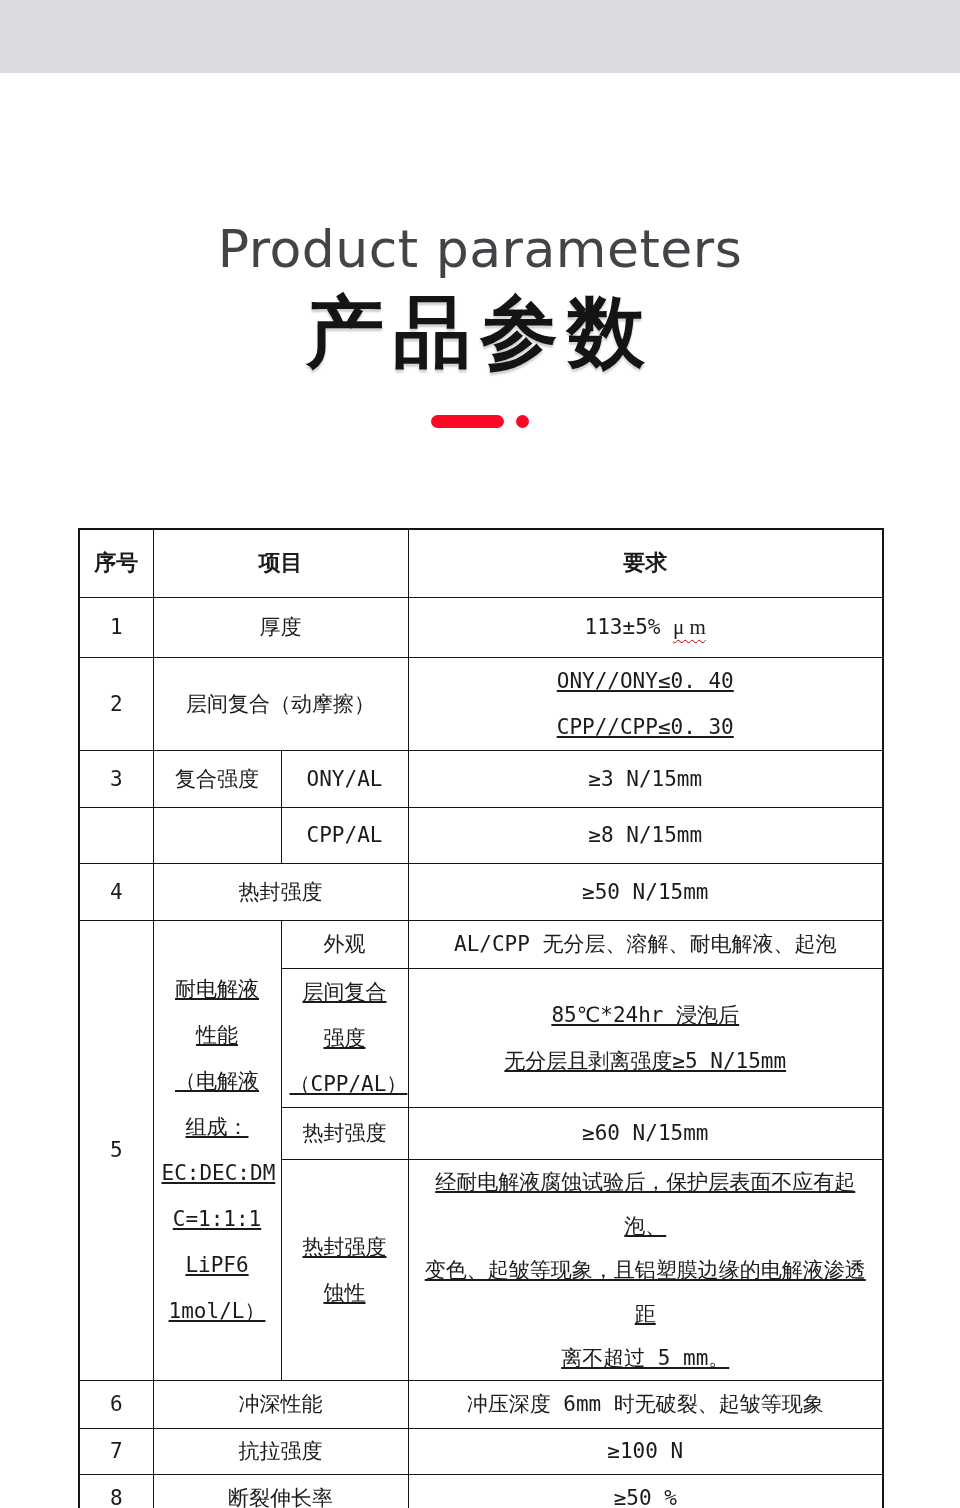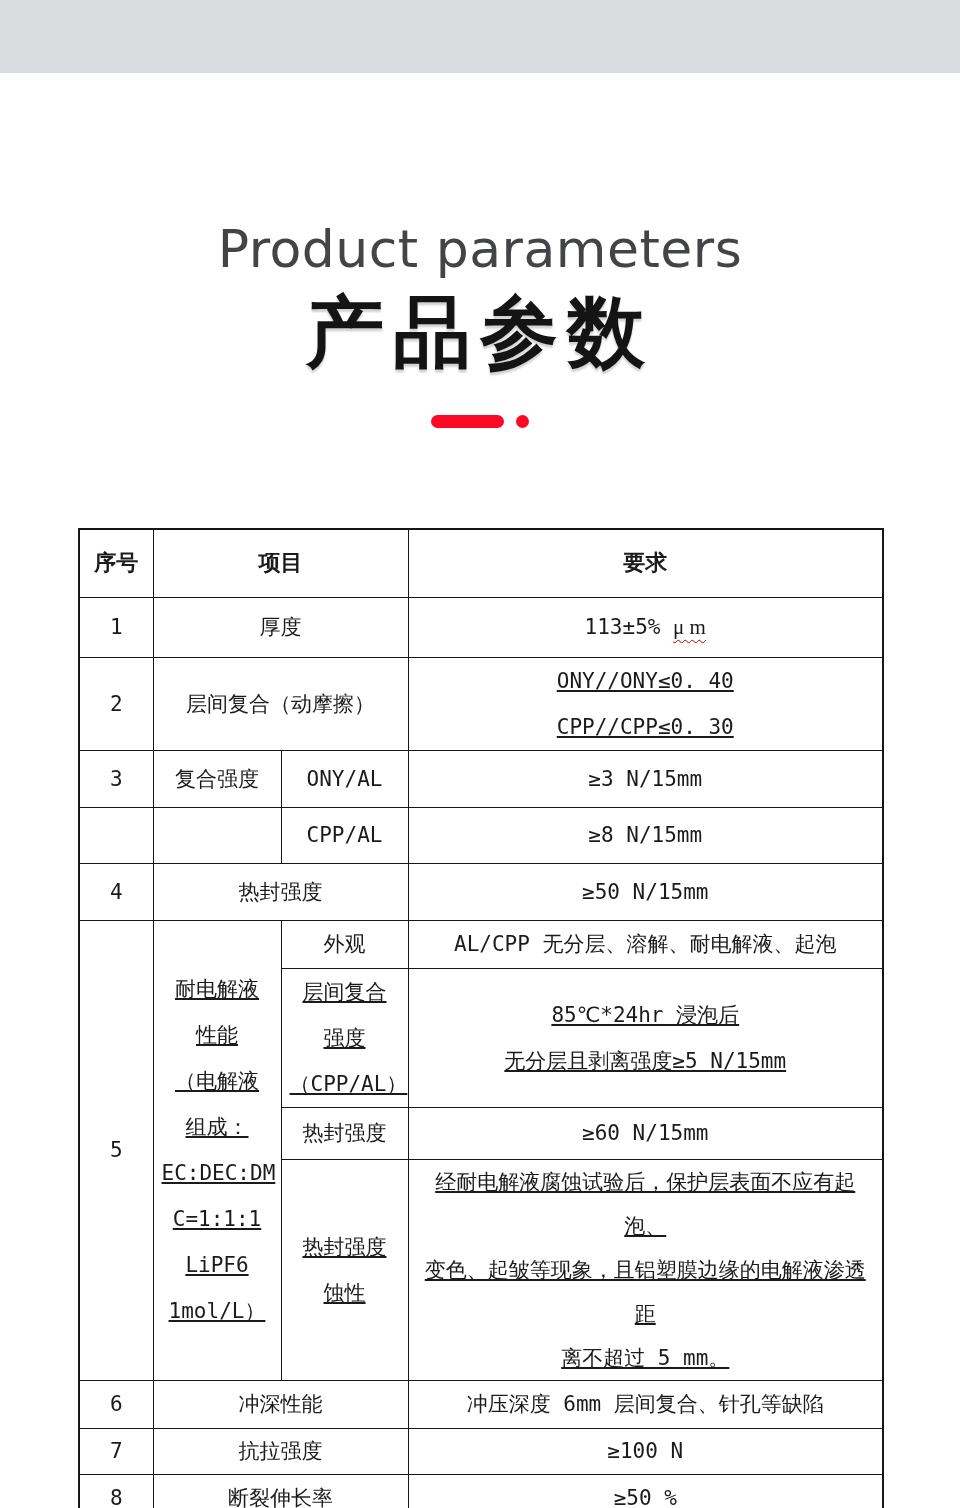--- a/index.html
+++ b/index.html
@@ -148,21 +148,21 @@
       <td>
         <span class="ln44">经耐电解液腐蚀试验后，保护层表面不应有起泡、</span>
         <span class="ln44">变色、起皱等现象，且铝塑膜边缘的电解液渗透距</span>
         <span class="ln44">离不超过 5 mm。</span>
       </td>
     </tr>
 
     <tr class="h48">
       <td>6</td>
       <td colspan="2">冲深性能</td>
-      <td>冲压深度 6mm 层间复合、针孔等缺陷</td>
+      <td>冲压深度 6mm 时无破裂、起皱等现象</td>
     </tr>
 
     <tr class="h46">
       <td>7</td>
       <td colspan="2">抗拉强度</td>
       <td>≥100 N</td>
     </tr>
 
     <tr class="h48">
       <td>8</td>

